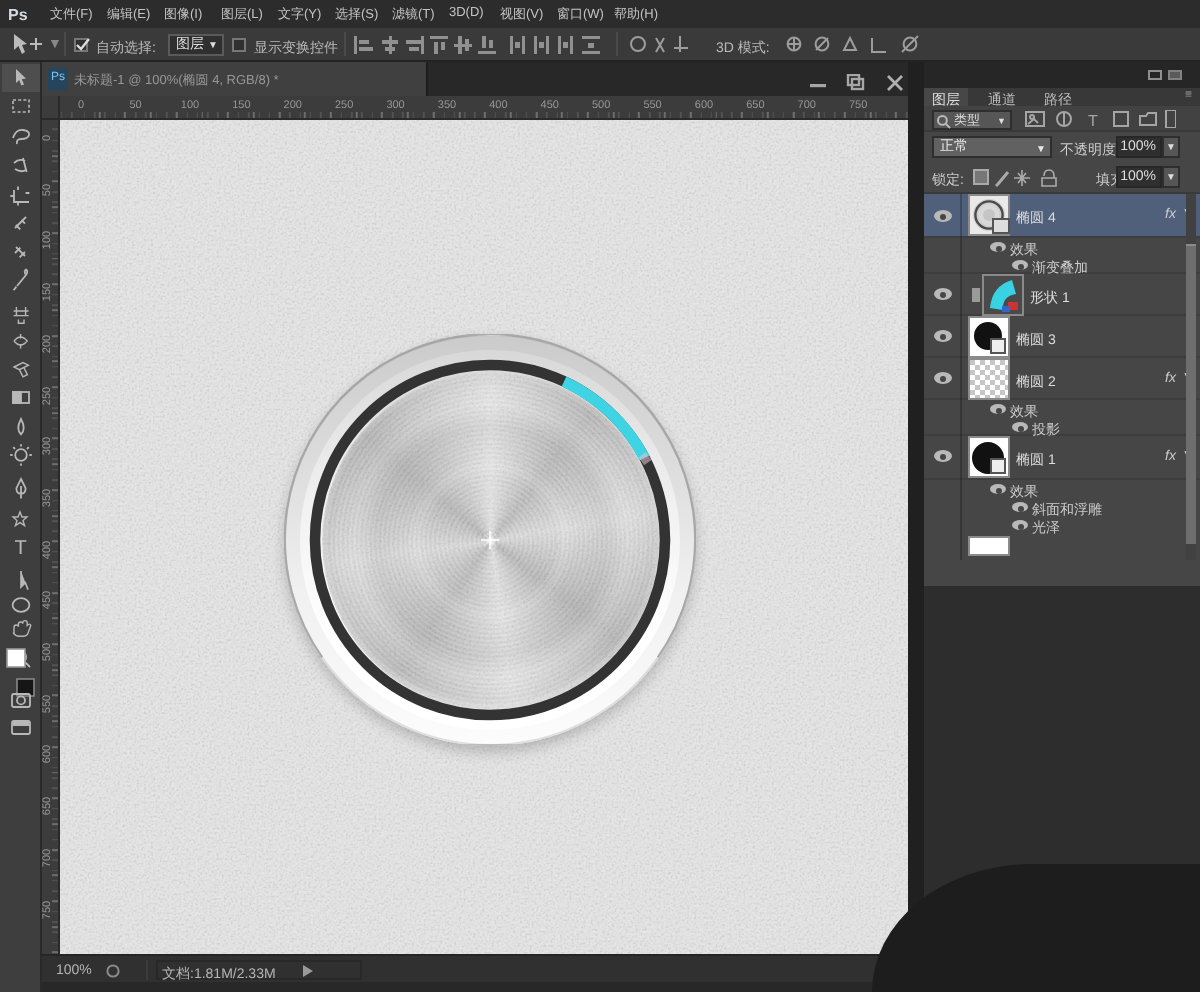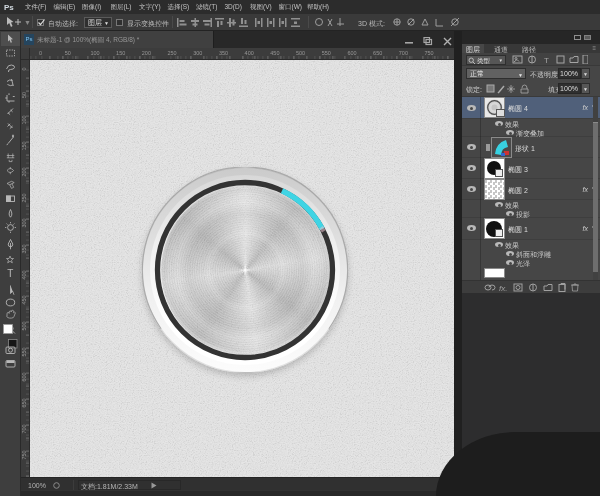--- a/index.html
+++ b/index.html
@@ -447,31 +447,15 @@
           <span class="abs" style="left:54px;top:1px">斜面和浮雕</span>
         </div>
     <div class="srow" style="height:9px">
           <div class="eye" style="left:44px;top:2px;width:8px;height:5px"></div>
           <span class="abs" style="left:54px;top:1px">光泽</span>
         </div>
     <div class="srow" style="height:10px">
           <div class="thumb" style="top:2px;height:8px"></div>
         </div>
   </div>
-  <div id="panelbottom">
-    <svg class="abs" style="left:22px;top:2px" width="100" height="9" viewBox="0 0 100 9">
-      <g stroke="#a0a0a0" fill="none">
-        <path d="M1 4.5 q0 -2.5 3 -2.5 q3 0 3 2.5 q0 2.5 -3 2.5 q-3 0 -3 -2.5 M5 4.5 q0 -2.5 3 -2.5 q3 0 3 2.5 q0 2.5 -3 2.5"></path>
-        <text x="15" y="8" font-size="8" font-style="italic" fill="#a0a0a0" stroke="none" font-family="Liberation Sans">fx.</text>
-        <rect x="30" y="1" width="8" height="7"></rect>
-            <circle cx="34" cy="4.5" r="2"></circle>
-        <circle cx="49" cy="4.5" r="3.5"></circle>
-            <path d="M49 1 v7"></path>
-        <path d="M60 3 h3 l1 -1.5 h4 v6 h-8 z"></path>
-        <rect x="75" y="1.5" width="6" height="7"></rect>
-            <path d="M77 1.5 v-1 h4 v6"></path>
-        <path d="M88 2 h6 l-0.5 6 h-5 z M87 2 h8 M90 2 v-1 h2 v1" stroke-width="0.8"></path>
-      </g>
-    </svg>
-  </div>
   <div id="pscroll"></div>
       <div id="pthumb"></div>
 </div>
 </div>
 </body></html>

